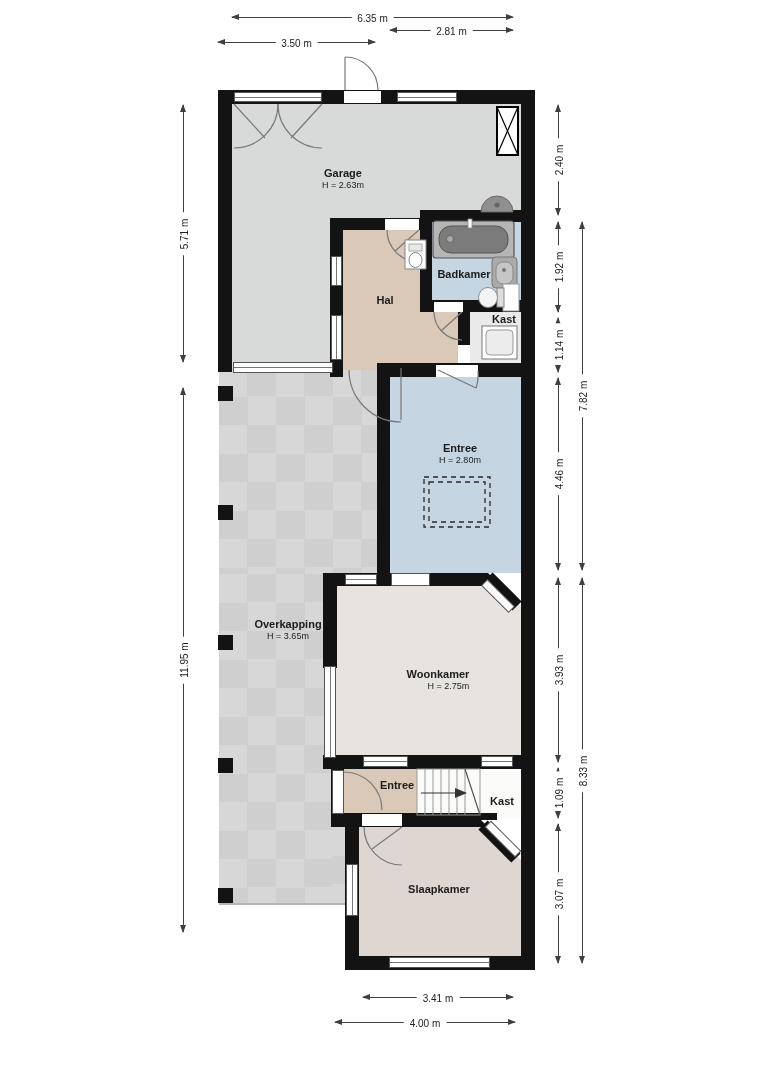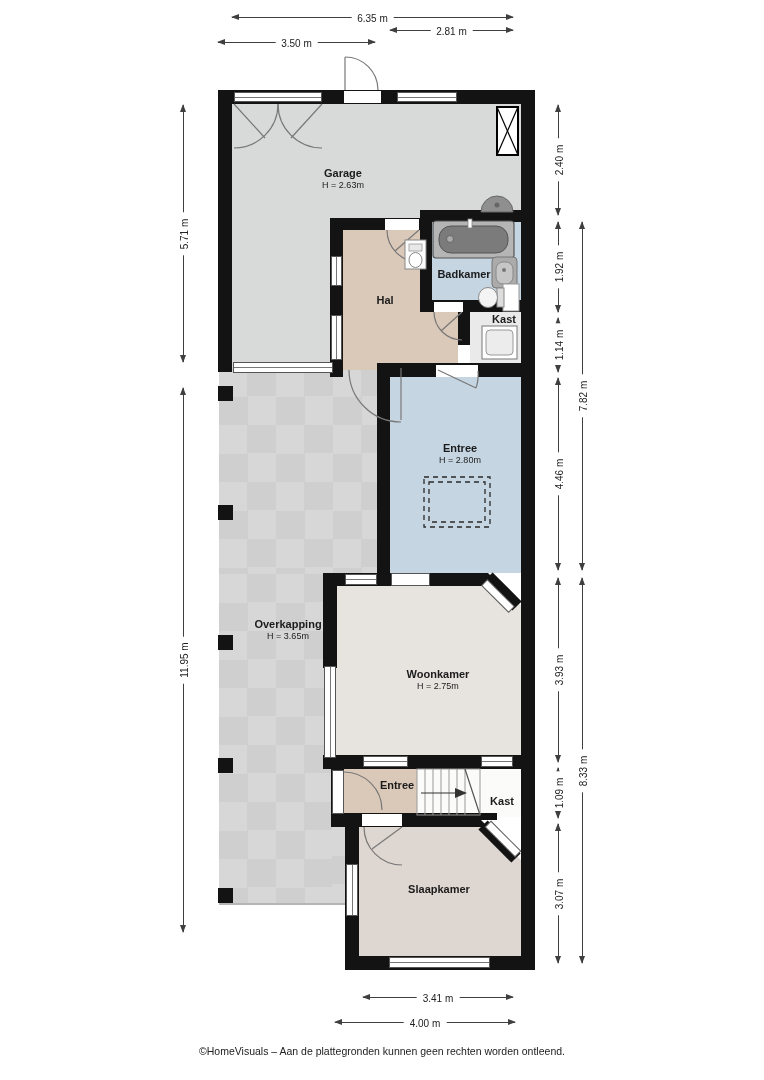--- a/index.html
+++ b/index.html
@@ -221,21 +221,21 @@
     <div class="nm">Kast</div>
   </div>
   <div class="room-label" style="left:460px;top:453px;">
     <div class="nm">Entree</div>
     <div class="ht">H = 2.80m</div>
   </div>
   <div class="room-label" style="left:288px;top:629px;">
     <div class="nm">Overkapping</div>
     <div class="ht">H = 3.65m</div>
   </div>
-  <div class="room-label" style="left:438px;top:679px;">
+  <div class="room-label" style="left:438px;top:679px;text-align:right;">
     <div class="nm">Woonkamer</div>
     <div class="ht">H = 2.75m</div>
   </div>
   <div class="room-label" style="left:397px;top:785px;">
     <div class="nm">Entree</div>
   </div>
   <div class="room-label" style="left:502px;top:801px;">
     <div class="nm">Kast</div>
   </div>
   <div class="room-label" style="left:439px;top:889px;">
@@ -288,16 +288,15 @@
     </div>
 
   <div class="dim dim-h" style="left:363px;top:997px;width:150px;">
     <span class="dim-label">3.41 m</span>
     </div>
   <div class="dim dim-h" style="left:335px;top:1022px;width:180px;">
     <span class="dim-label">4.00 m</span>
     </div>
 
   <div class="footer">
-    <div>©HomeVisuals – Aan de plattegronden kunnen geen rechten worden ontleend.</div>
   </div>
 
 </div>
 
 </body></html>

